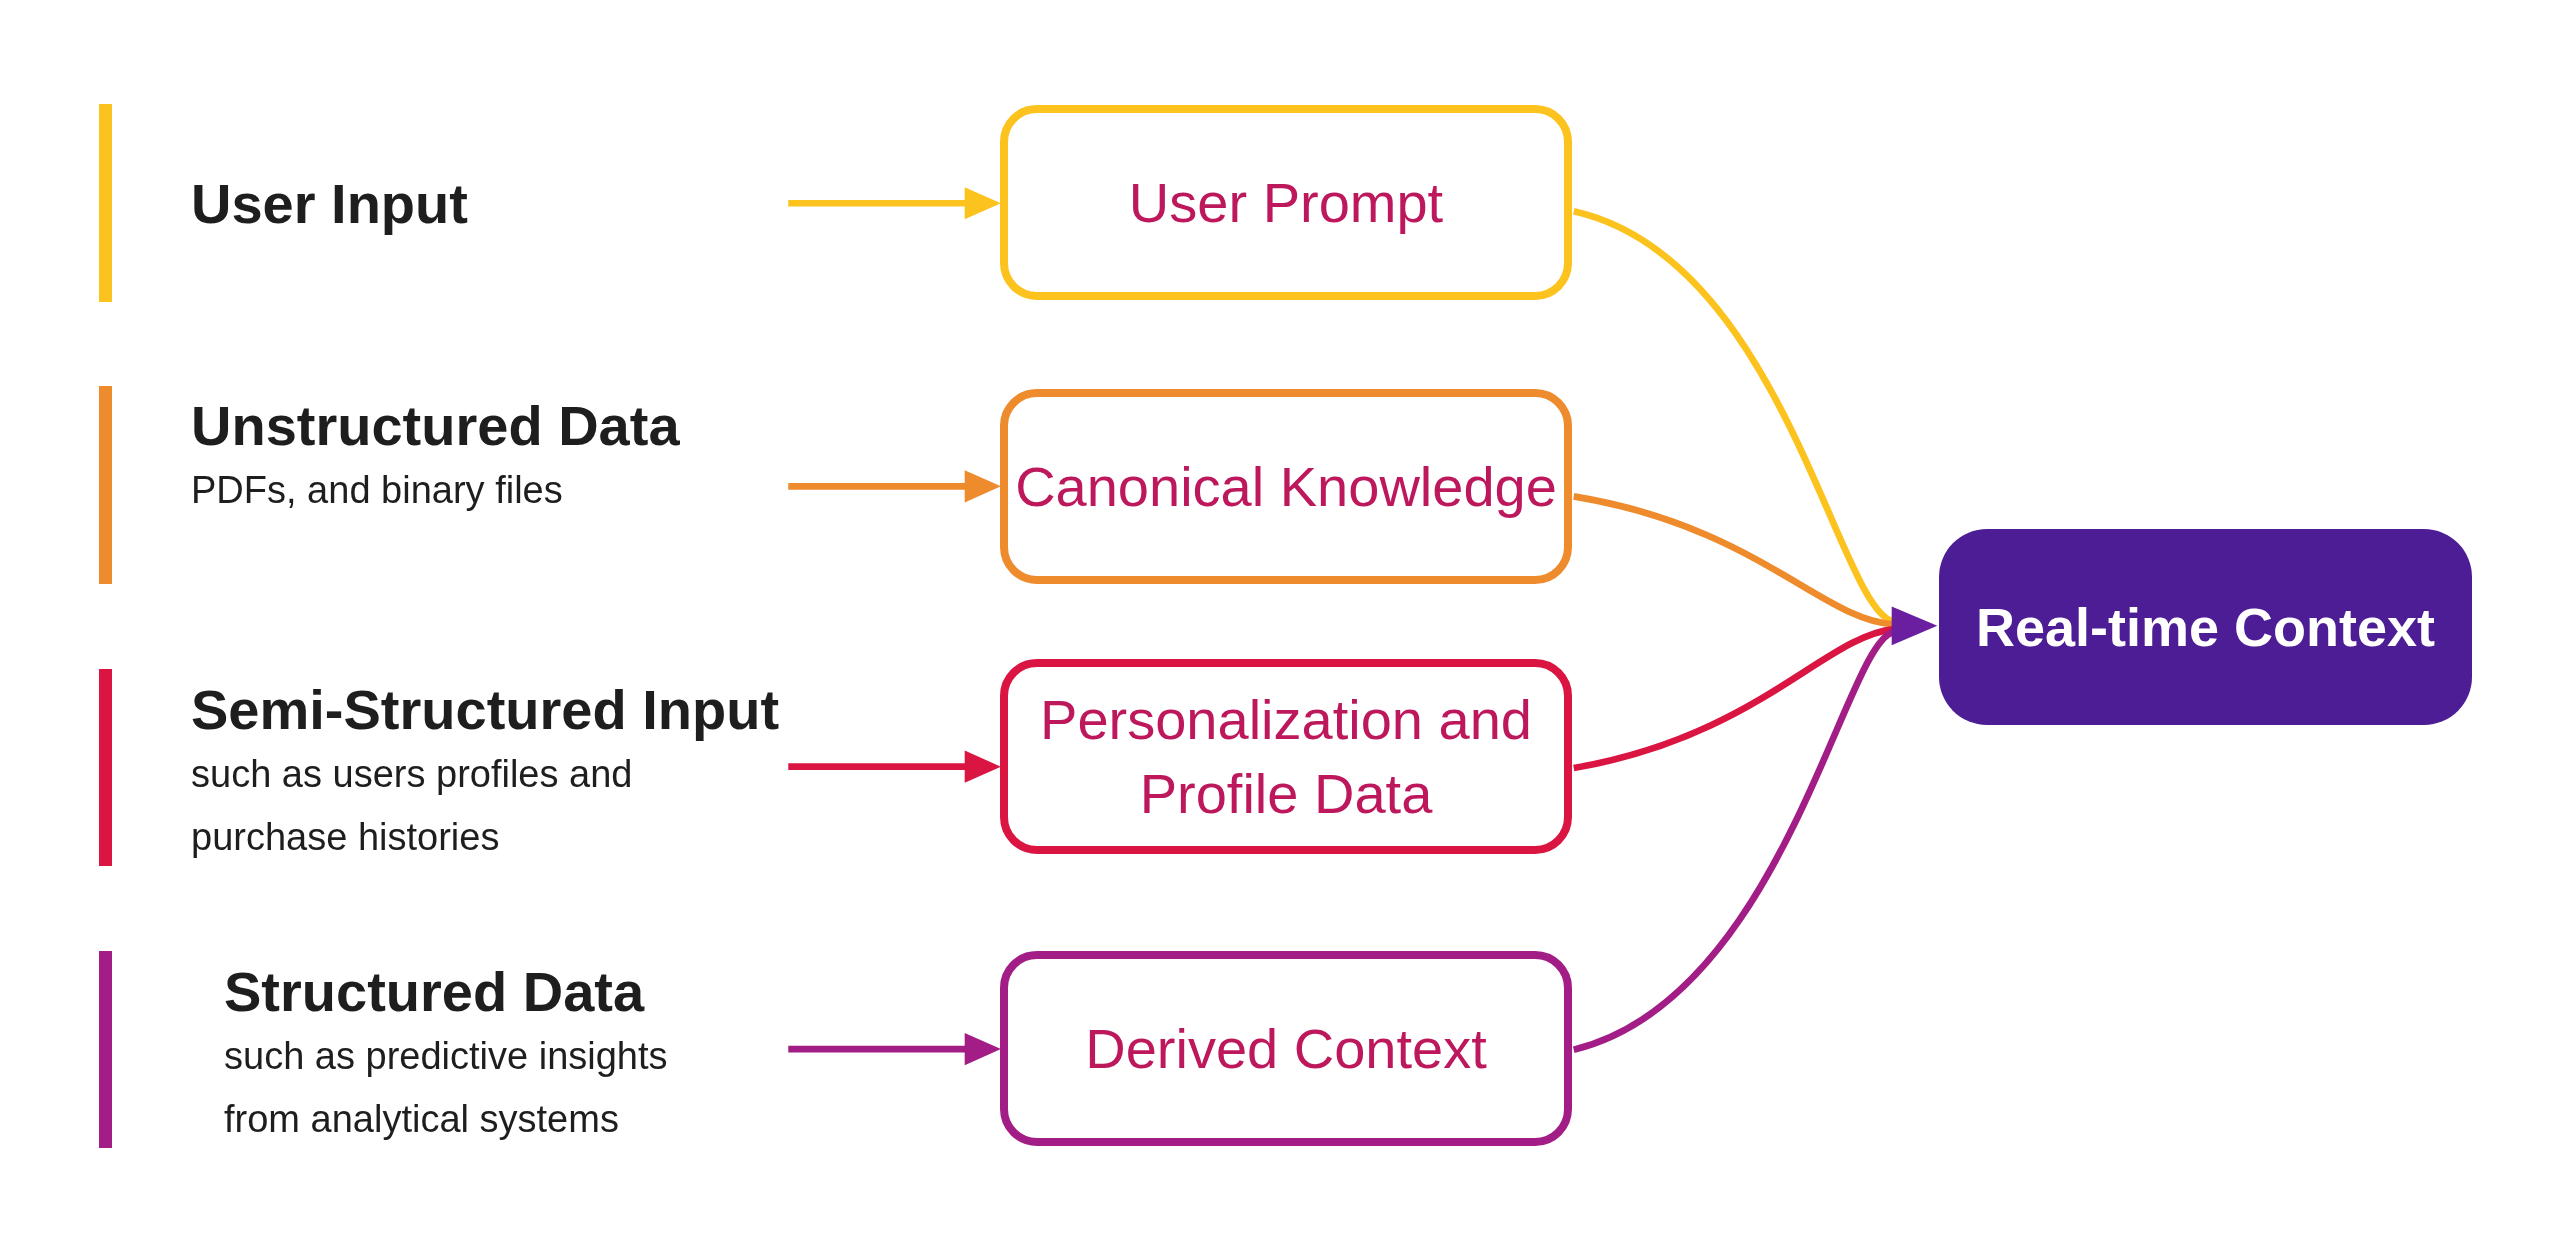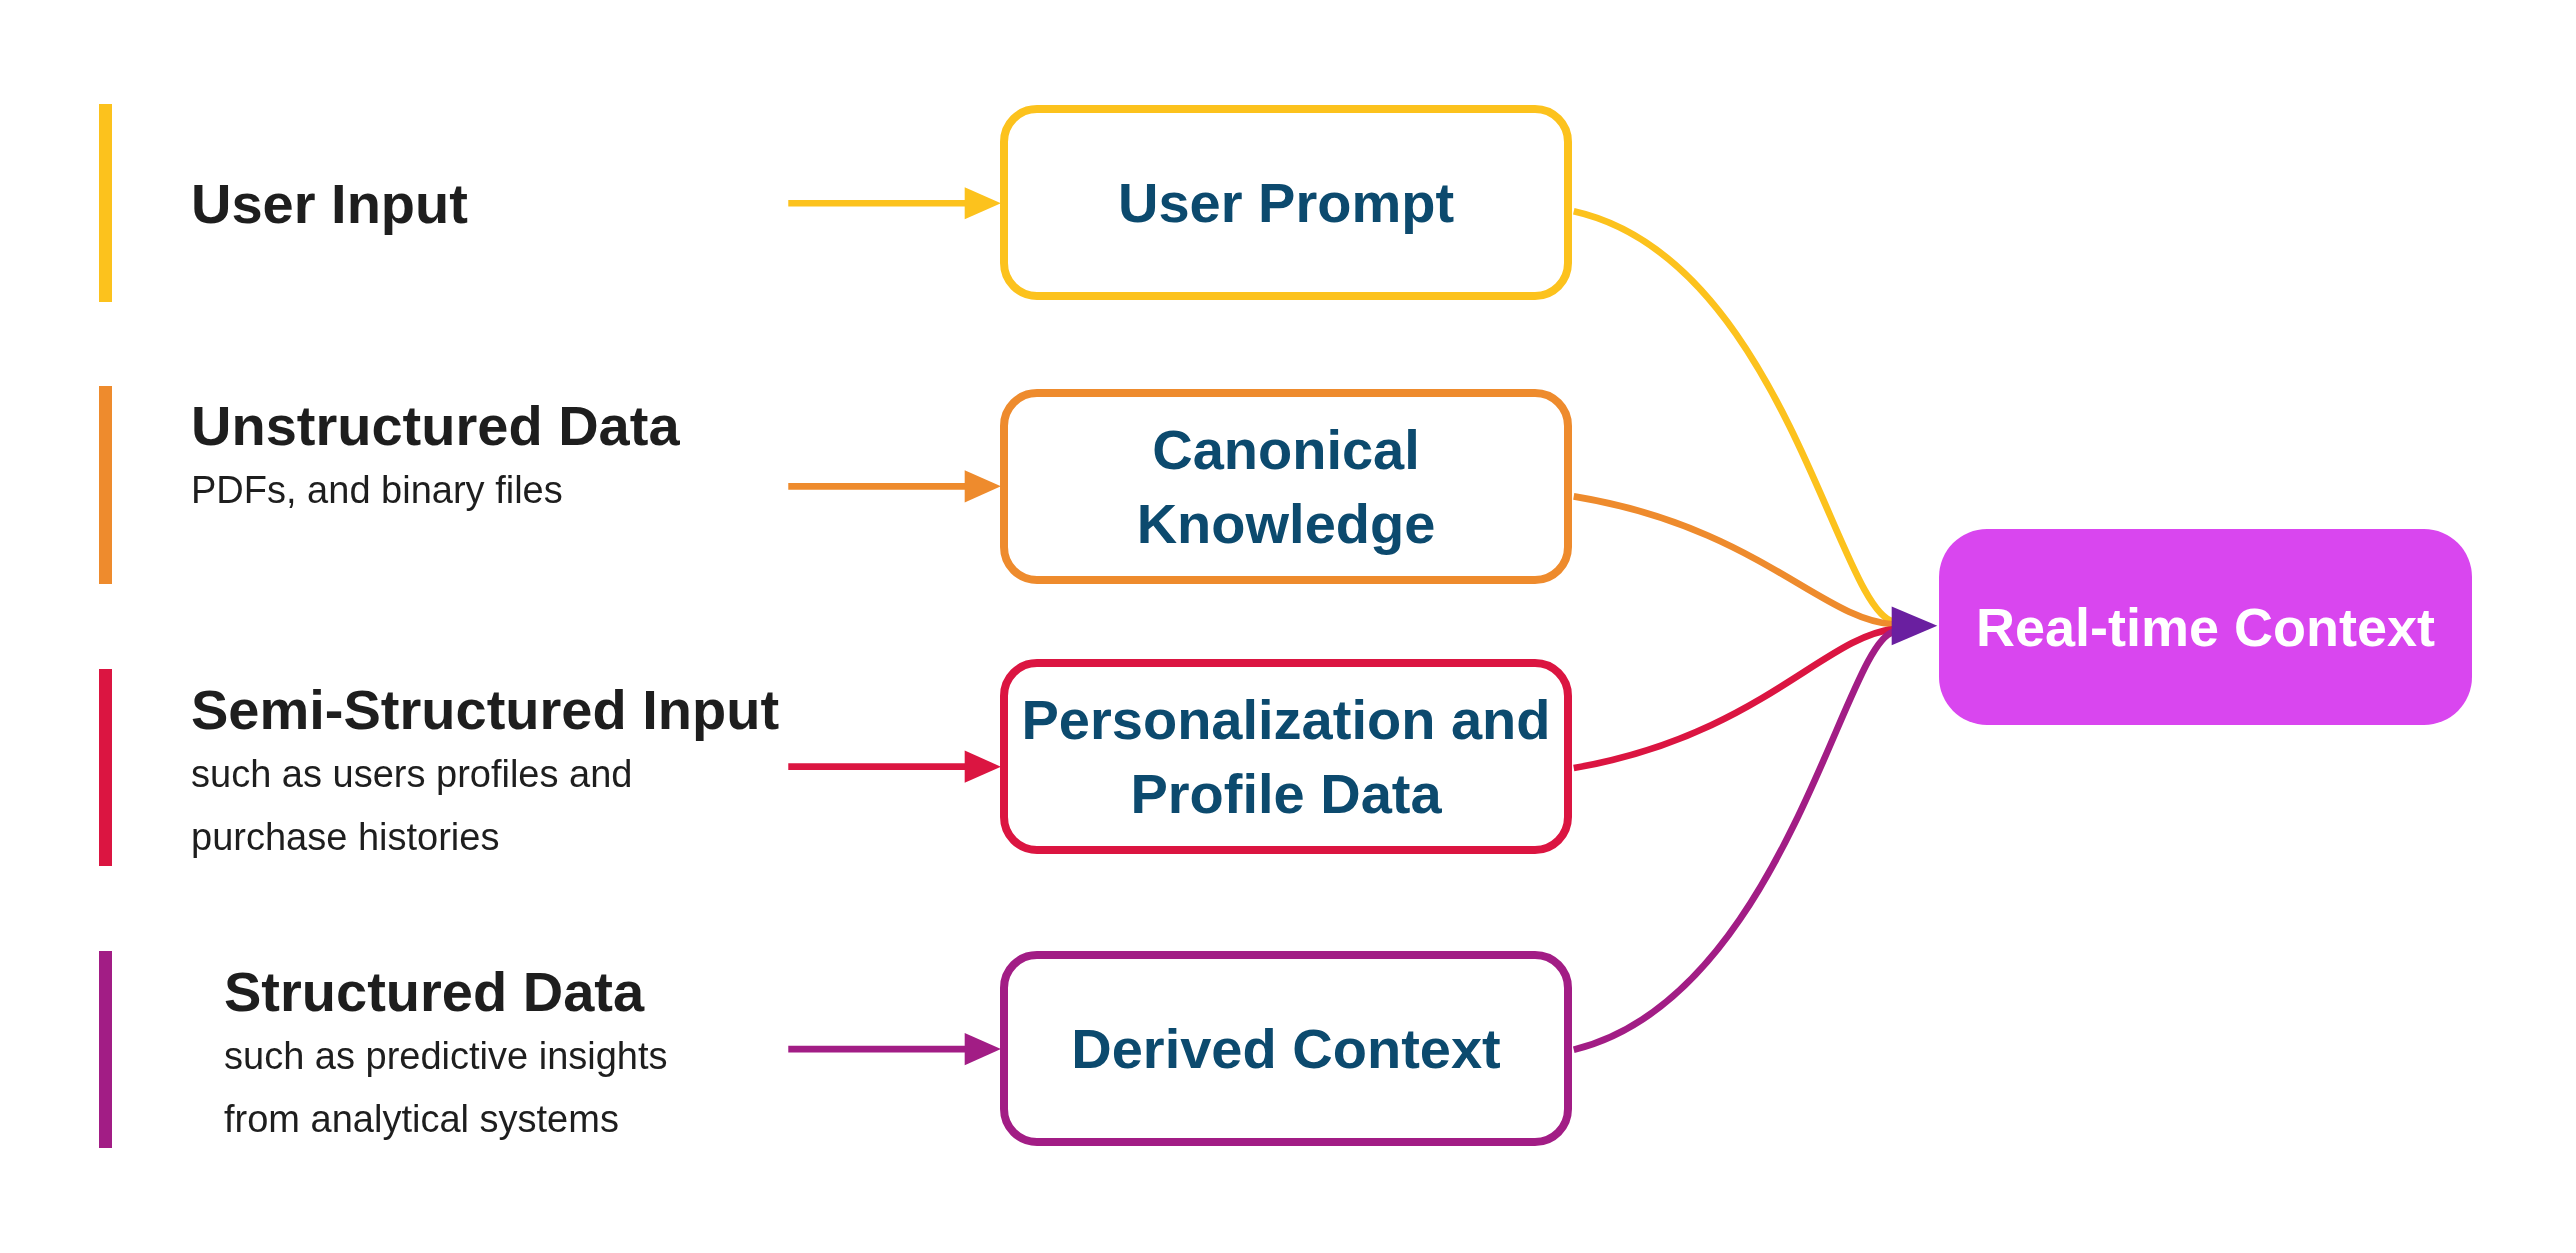--- a/index.html
+++ b/index.html
@@ -29,32 +29,32 @@
   .label-block.b4 { top: 958px; margin-left: 33px; }
   .src-title { font-size: 56px; font-weight: bold; line-height: 67px; color: #1e1e1e; }
   .src-desc  { font-size: 38px; line-height: 63px; color: #1e1e1e; }
 
   
   .node {
     position: absolute; left: 1000px; width: 572px; height: 195px;
     background: #ffffff; border-radius: 37px;
     display: flex; align-items: center; justify-content: center;
     text-align: center;
-    font-size: 56px; line-height: 1.32; color: #0c4a6e; font-weight: bold;
+    font-size: 56px; line-height: 1.32; color: #be185d;
   }
   .node.n1 { top: 105px;  border: 8.7px solid #FCC21D; }
   .node.n2 { top: 389px;  border: 8.7px solid #EE8B2D; }
   .node.n3 { top: 659px;  border: 8.7px solid #DB1541; }
   .node.n4 { top: 951px; border: 8.7px solid #A21D85; }
   .node .line { display: block; }
 
   
   .target {
     position: absolute; left: 1939px; top: 529px; width: 533px; height: 196px;
-    background: #d946ef; border-radius: 48px;
+    background: #4c1d95; border-radius: 48px;
     display: flex; align-items: center; justify-content: center;
     font-size: 54px; font-weight: bold; color: #ffffff;
     text-align: center;
   }
 
   
   .stroke-yellow  { stroke: #FCC21D; }
   .stroke-orange  { stroke: #EE8B2D; }
   .stroke-red     { stroke: #DB1541; }
   .stroke-magenta { stroke: #A21D85; }

